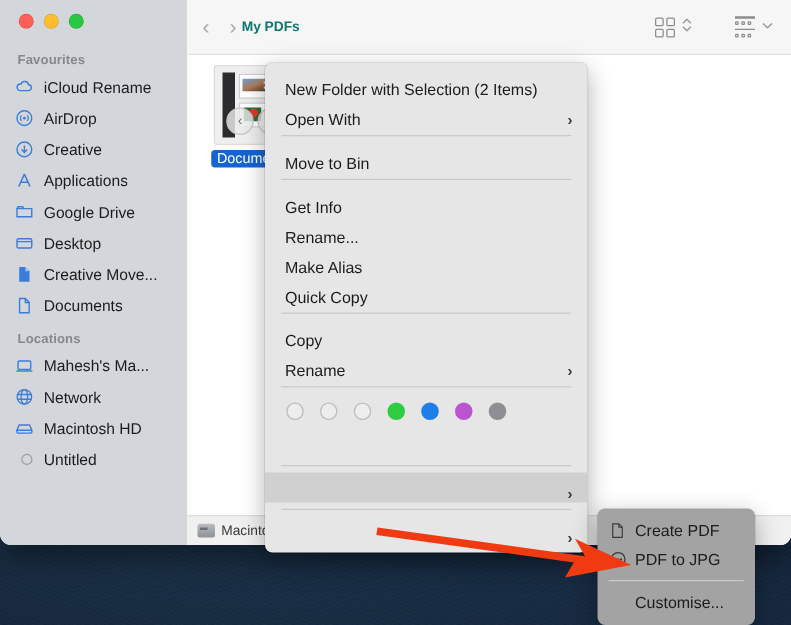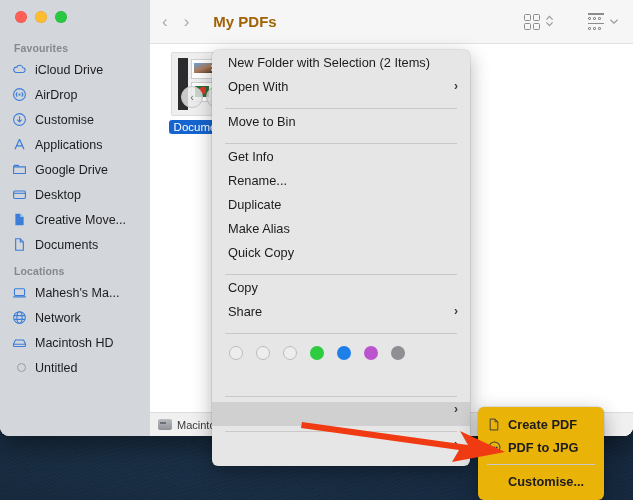--- a/index.html
+++ b/index.html
@@ -111,24 +111,24 @@
     background: #f6f6f6;
     display: flex;
     align-items: center;
     padding: 0 14px 0 8px;
     border-bottom: 1px solid #e2e2e2;
     position: relative;
   }
   .nav-chevs { display: flex; align-items: center; gap: 16px; margin-left: 4px; color: #a9a9ac; }
   .chev { font-size: 17px; line-height: 1; font-weight: 300; }
   #win-title {
-    font-size: 15px;
+    font-size: 11px;
     font-weight: bold;
-    color: #a16207;
-    margin-left: 24px;
+    color: #0f766e;
+    margin-left: 4px;
   }
   .tb-right { margin-left: auto; display: flex; align-items: center; gap: 34px; color: #8c8c8e; }
   .tb-group { display: flex; align-items: center; gap: 5px; }
   .icon-btn { display:flex; align-items:center; }
   .mini-chev { font-size: 10px; color: #9b9b9e; line-height:1; }
 
   
   .gridicon { display:grid; grid-template-columns: 7px 7px; grid-template-rows: 7px 7px; gap: 2px; }
   .gridicon i { border: 1.3px solid #8c8c8e; border-radius: 1.5px; display:block; }
   
@@ -211,45 +211,44 @@
     border-radius: 6px;
     box-shadow: 0 6px 20px rgba(0,0,0,.30), 0 0 0 .5px rgba(0,0,0,.14);
     padding: 5px 0 5px;
     z-index: 40;
     font-size: 12.8px;
     color: #1c1c1e;
   }
   .mi {
     height: 24px;
     display: flex;
-    align-items: flex-start;
+    align-items: flex-end;
     padding: 0 12px 0 16px;
     white-space: nowrap;
     position: relative;
   }
   .mi .arrow { margin-left: auto; font-size: 12px; color: #3a3a3c; font-weight: 600; }
   .mi.hl { background: #d0d0d0; }
   .sep { height: 1px; background: #c9c9c9; margin: 5px 13px; }
   .tagrow { display: flex; align-items: center; gap: 13px; padding: 6px 0 6px 17px; height: 28px; }
   .tdot { width: 14px; height: 14px; border-radius: 50%; display:block; }
   .tdot.empty { background: #ededed; border: 1.3px solid #bcbcbc; }
 
   
   #submenu {
     position: absolute;
     left: 478px; top: 407px;
     width: 126px;
-    background: #eab308;
+    background: #a3a3a3;
     border-radius: 6px;
     box-shadow: 0 6px 20px rgba(0,0,0,.32), 0 0 0 .5px rgba(0,0,0,.14);
     padding: 6px 0 7px;
     z-index: 60;
     font-size: 12.8px;
     color: #1c1c1e;
-    font-weight: bold;
   }
   .smi { height: 23px; display: flex; align-items: center; padding: 0 10px 0 9px; gap: 7px; white-space: nowrap; }
   .smi .sico { width: 14px; flex: 0 0 14px; display:flex; align-items:center; justify-content:center; color:#3a3a3c; }
   .sub-sep { height: 1px; background: #c9c9c9; margin: 5px 9px; }
 
   
   #redarrow { position: absolute; left: 300px; top: 418px; z-index: 70; pointer-events: none; }
 </style>
 </head>
 <body>
@@ -267,42 +266,42 @@
     </div>
 
     <div class="sb-section">Favourites</div>
 
     <div class="sb-item">
       <span class="sb-ico">
         <svg width="15" height="15" viewBox="0 0 16 16" fill="none" stroke="currentColor" stroke-width="1.2">
           <path d="M4.2 11.2h7.2a2.5 2.5 0 0 0 .2-5 3.4 3.4 0 0 0-6.5-.6 2.6 2.6 0 0 0-.9 5.6z"></path>
         </svg>
       </span>
-      <span class="sb-label">iCloud Drive</span>
+      <span class="sb-label">iCloud Rename</span>
     </div>
 
     <div class="sb-item">
       <span class="sb-ico">
         <svg width="15" height="15" viewBox="0 0 16 16" fill="none" stroke="currentColor" stroke-width="1.2">
           <circle cx="8" cy="8" r="6.3"></circle>
           <path d="M5.6 10.2a3.2 3.2 0 0 1 0-4.5M10.4 10.2a3.2 3.2 0 0 0 0-4.5"></path>
           <circle cx="8" cy="8" r="1.2" fill="currentColor" stroke="none"></circle>
         </svg>
       </span>
       <span class="sb-label">AirDrop</span>
     </div>
 
     <div class="sb-item">
       <span class="sb-ico">
         <svg width="15" height="15" viewBox="0 0 16 16" fill="none" stroke="currentColor" stroke-width="1.2">
           <circle cx="8" cy="8" r="6.3"></circle>
           <path d="M8 4.6v6M5.6 8.2 8 10.7l2.4-2.5"></path>
         </svg>
       </span>
-      <span class="sb-label">Customise</span>
+      <span class="sb-label">Creative</span>
     </div>
 
     <div class="sb-item">
       <span class="sb-ico">
         <svg width="15" height="15" viewBox="0 0 16 16" fill="none" stroke="currentColor" stroke-width="1.3">
           <path d="M8 2.4 3.2 13M8 2.4 12.8 13M4.7 9.4h6.6"></path>
         </svg>
       </span>
       <span class="sb-label">Applications</span>
     </div>
@@ -518,36 +517,33 @@
 
   <div class="sep"></div>
 
   <div class="mi">
     <span>Get Info</span>
   </div>
   <div class="mi">
     <span>Rename...</span>
   </div>
   <div class="mi">
-    <span>Duplicate</span>
-  </div>
-  <div class="mi">
     <span>Make Alias</span>
   </div>
   <div class="mi">
     <span>Quick Copy</span>
   </div>
 
   <div class="sep"></div>
 
   <div class="mi">
     <span>Copy</span>
   </div>
   <div class="mi">
-    <span>Share</span>
+    <span>Rename</span>
     <span class="arrow">›</span>
   </div>
 
   <div class="sep"></div>
 
   <div class="tagrow">
     <span class="tdot empty"></span>
     <span class="tdot empty"></span>
     <span class="tdot empty"></span>
     <span class="tdot" id="tg3" style="background: rgb(46, 204, 64);"></span>

